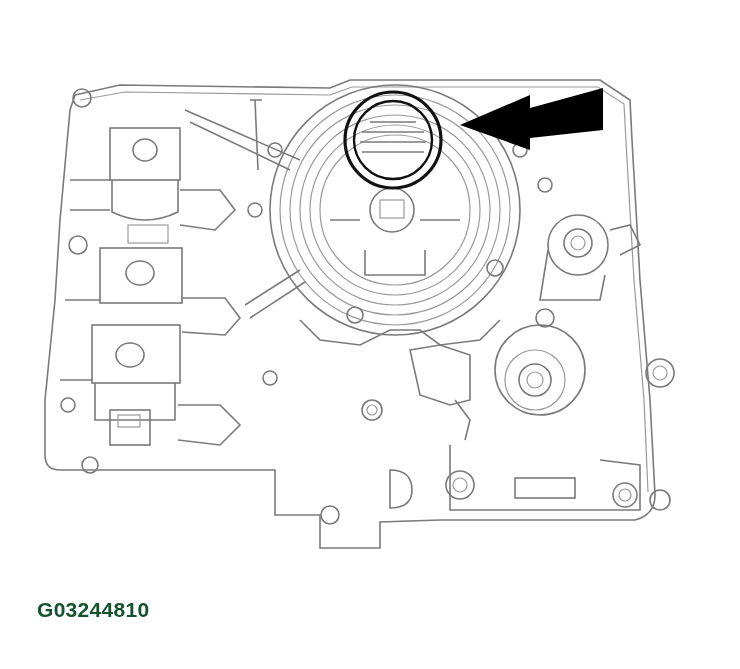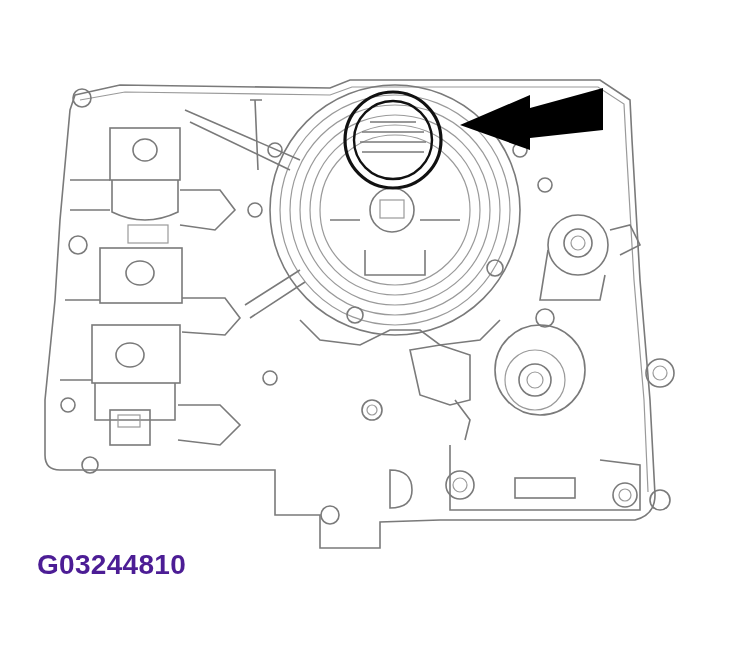--- a/index.html
+++ b/index.html
@@ -1,21 +1,21 @@
 <!DOCTYPE html>
 <html><head>
 <meta charset="utf-8">
 <style>
   html, body { margin: 0; padding: 0; background: #ffffff; }
   body { width: 740px; height: 669px; position: relative; overflow: hidden; font-family: "Liberation Sans", sans-serif; }
   #diagram { position: absolute; left: 0; top: 0; width: 740px; height: 560px; }
   .ln { fill: none; stroke: #7a7a7a; stroke-width: 1.6; }
   .ln2 { fill: none; stroke: #9a9a9a; stroke-width: 1.2; }
   .dk { fill: none; stroke: #111; stroke-width: 3.2; }
-  .fig-label { position: absolute; left: 37px; top: 549px; font-size: 28px; font-weight: bold; color: #4c1d95; letter-spacing: 0.3px; }
+  .fig-label { position: absolute; left: 37px; top: 598px; font-size: 21px; font-weight: bold; color: #14532d; letter-spacing: 0.3px; }
 </style>
 </head>
 <body>
 
 <svg id="diagram" viewBox="0 0 740 560" xmlns="http://www.w3.org/2000/svg">
 
   <g>
     <path class="ln" d="M75,95 L120,85 L330,88 L350,80 L600,80 L630,100 L632,140 L640,280 L650,400 L655,495 Q655,515 635,520 L440,520 L380,522 L380,548 L320,548 L320,515 L275,515 L275,470 L60,470 Q45,470 45,455 L45,400 L55,300 L60,220 L70,110 Z"></path>
     <path class="ln2" d="M80,100 L125,92 L330,95 L352,87 L598,87 L624,104 L626,142 L634,280 L644,400 L648,492"></path>
   </g>

